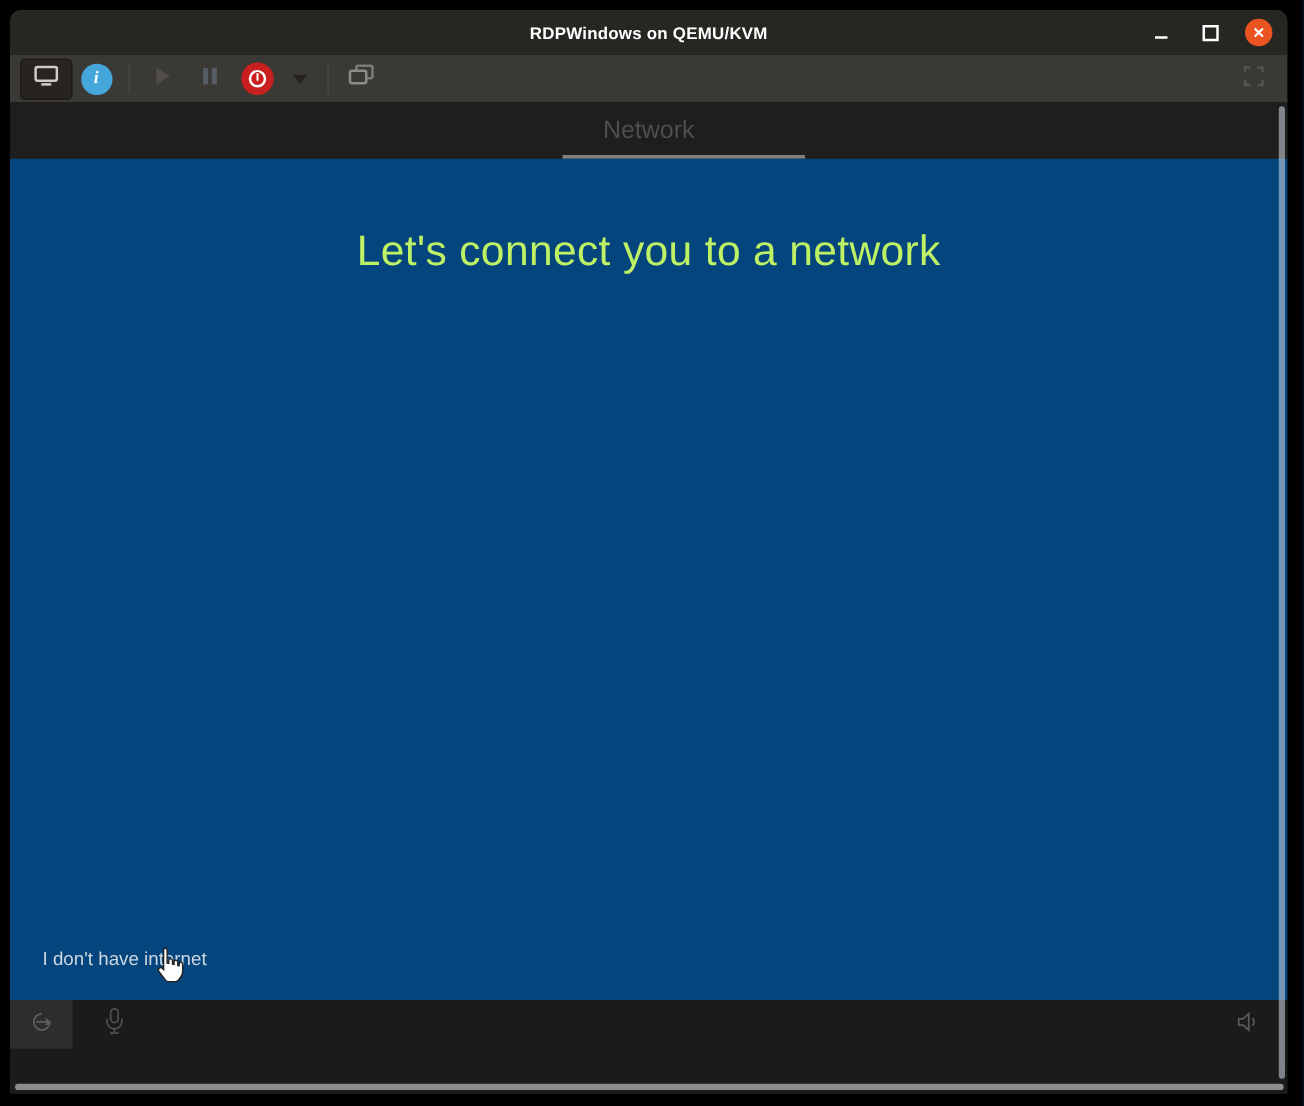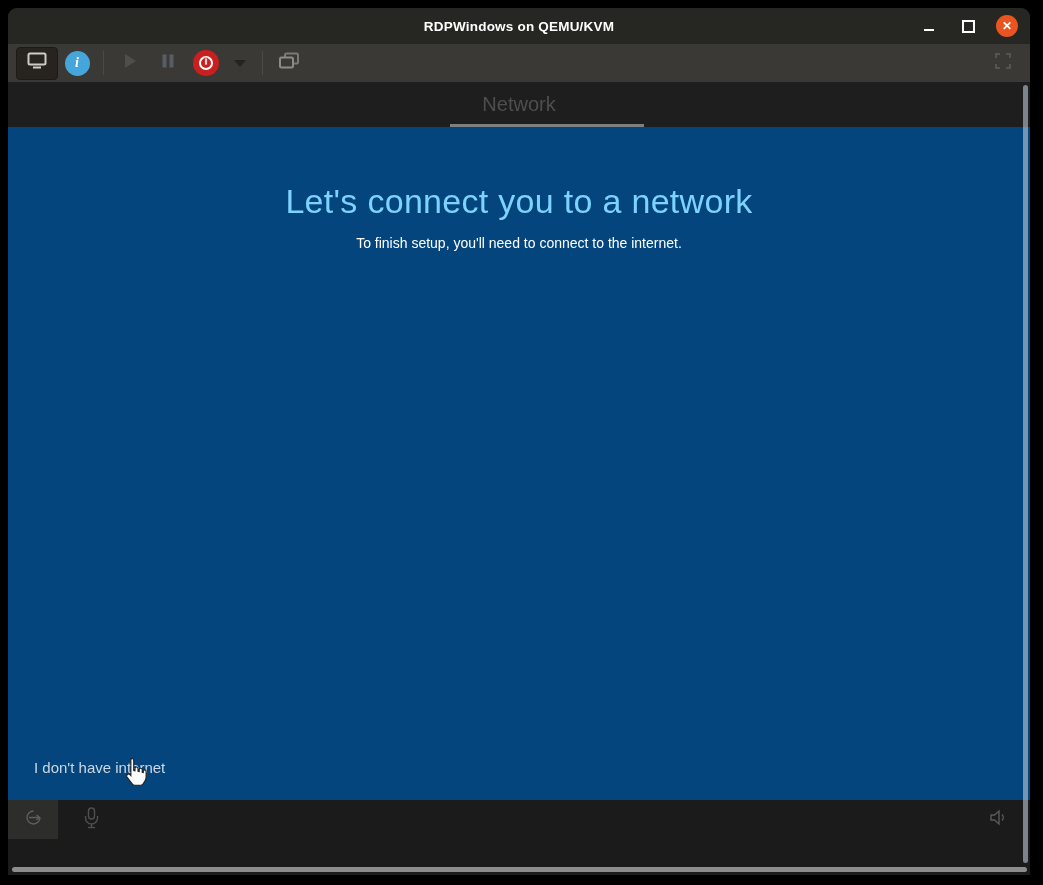--- a/index.html
+++ b/index.html
@@ -38,21 +38,21 @@
   .info-circle{width:25px;height:25px;border-radius:50%;display:flex;align-items:center;justify-content:center;
     color:#fff;font-size:14px;font-weight:bold;font-family:"Liberation Serif",serif;font-style:italic;}
   .power-circle{width:26px;height:26px;border-radius:50%;display:flex;align-items:center;justify-content:center;}
   
   .display{flex:1;position:relative;background:#1b1b1b;display:flex;flex-direction:column;}
   .guest-top{flex:0 0 45px;background:#1e1e1e;position:relative;}
   .step-label{text-align:center;line-height:44px;color:#4e4e4e;font-size:20px;}
   .step-underline{position:absolute;bottom:0;left:442px;width:194px;height:3px;background:#7f7f7f;}
   .guest-main{flex:0 0 673px;position:relative;color:#fff;}
   .oobe-heading{padding-top:55px;text-align:center;font-size:34px;font-weight:200;
-    color:#7dd3fc;letter-spacing:.3px;}
+    color:#bef264;letter-spacing:.3px;}
   .oobe-sub{margin-top:14px;text-align:center;font-size:14px;color:#ffffff;}
   .skip-link{position:absolute;left:26px;bottom:24px;font-size:15px;color:#ccd7e1;cursor:pointer;}
   .hand-cursor{position:absolute;left:114px;top:630px;width:26px;height:32px;}
   .guest-bottom{flex:0 0 47px;background:#1b1b1b;position:relative;}
   .eoa-tile{position:absolute;left:0;top:0;width:50px;height:39px;background:#2d2d2b;
     display:flex;align-items:center;justify-content:center;}
   .mic-btn{position:absolute;left:66px;top:0;width:34px;height:39px;display:flex;align-items:center;justify-content:center;}
   .vol-btn{position:absolute;right:14px;top:0;width:34px;height:39px;display:flex;align-items:center;justify-content:center;}
   
   .h-scrollbar{position:absolute;left:4px;right:3px;bottom:3px;height:5px;background:#8c8c8c;border-radius:3px;}
@@ -140,21 +140,20 @@
 
   <div class="display">
 
     <div class="guest-top">
       <div class="step-label">Network</div>
       <div class="step-underline"></div>
     </div>
 
     <div class="guest-main" style="background:#04457D">
       <div class="oobe-heading">Let's connect you to a network</div>
-      <div class="oobe-sub">To finish setup, you'll need to connect to the internet.</div>
       <div class="skip-link">I don't have internet</div>
       <div class="hand-cursor">
         <svg width="26" height="32" viewBox="0 0 26 32">
           <path d="M9.8 1.5 a1.9 1.9 0 0 1 1.9 1.9 v10.1 l1.3 .25 v-2.2 a1.5 1.5 0 0 1 3 0 v2.8 l1.2 .25 v-1.9 a1.5 1.5 0 0 1 3 0 v2.6 l1.1 .3 v-1.3 a1.4 1.4 0 0 1 2.8 0 v5.6 c0 1.7 -.5 3.3 -1.5 4.7 l-1.7 2.4 a3 3 0 0 1 -2.5 1.3 h-5.6 a3 3 0 0 1 -2.4 -1.2 l-5.4 -7.1 a1.9 1.9 0 0 1 2.9 -2.4 l1 1.1 V3.4 A1.9 1.9 0 0 1 9.8 1.5 Z" fill="#ffffff" stroke="#222222" stroke-width="1.1"></path>
         </svg>
       </div>
     </div>
 
     <div class="guest-bottom">
       <div class="eoa-tile">

